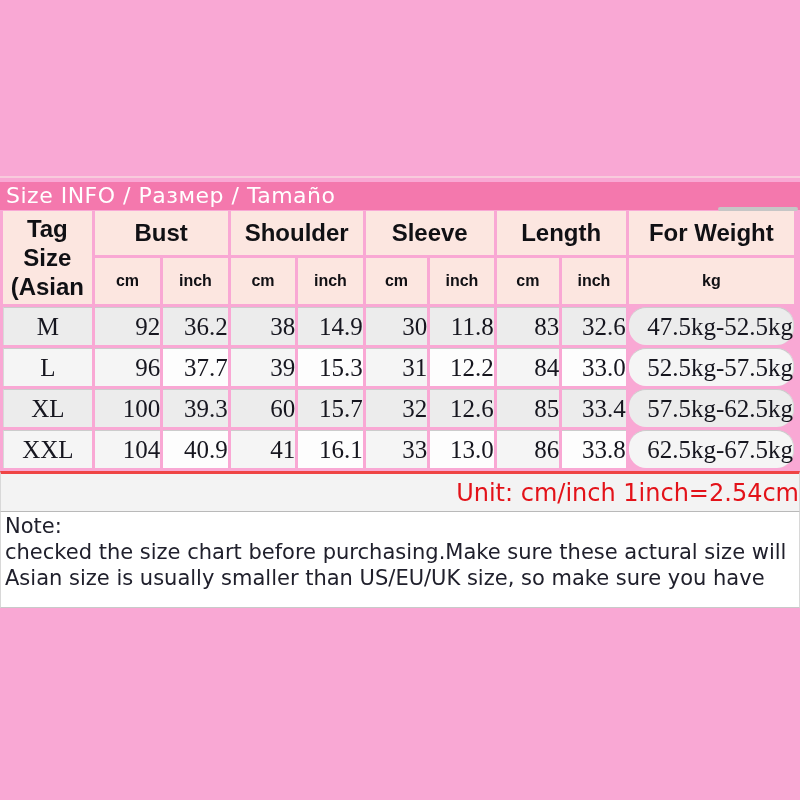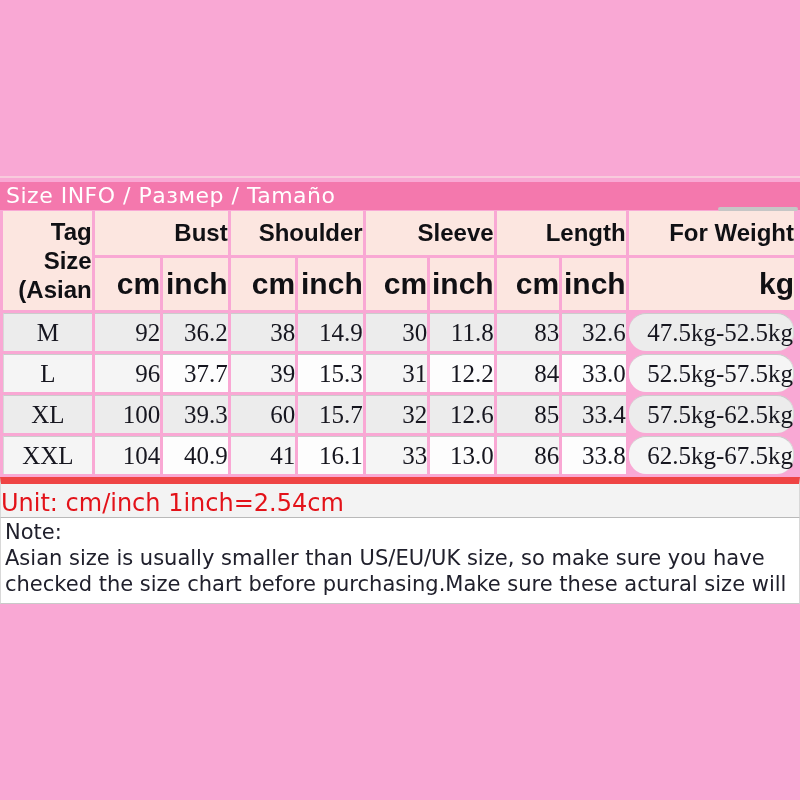--- a/index.html
+++ b/index.html
@@ -22,53 +22,53 @@
   }
 
   table.size-table {
     width:797px; table-layout:fixed;
     border-collapse:separate; border-spacing:3px;
     margin-top:-2px;
   }
   .size-table th {
     background:#fce6e0; color:#101014;
     font-family:"Liberation Sans", sans-serif;
-    font-weight:bold; text-align:right; vertical-align:middle;
+    font-weight:bold; text-align:center; vertical-align:middle;
   }
   .size-table thead tr.group-row th { height:44px; font-size:24px; }
-  .size-table thead tr.unit-row-h th { height:52px; font-size:30px; }
+  .size-table thead tr.unit-row-h th { height:46px; font-size:16px; }
   .size-table th.corner { font-size:24px; line-height:29px; }
 
   .size-table tbody td {
     height:38px; font-family:"Liberation Serif", serif;
     font-size:25px; color:#16161f;
     text-align:right; vertical-align:middle;
     border-top:1px solid #cccccc;
   }
   .size-table tbody td:first-child {
     text-align:center; padding-right:0; border-left:1px solid #d8d8d8;
   }
   .size-table tbody td:last-child { border-right:1px solid #d8d8d8;border-radius:17px; }
   .size-table tbody tr.shade-a td { background:#ececec; }
   .size-table tbody tr.shade-b td { background:#f5f5f5; }
   .size-table tbody tr.shade-b td.col-inch { background:#fdfdfd; }
 
   .unit-note {
     width:800px; height:40px; background:#f3f3f3;
-    border-top:7px solid #ef4444;
+    border-top:3px solid #ef4444;
     border-left:1px solid #d8d8d8; border-right:1px solid #d8d8d8;
-    color:#e31219; font-size:24px; line-height:38px; text-align:left;
+    color:#e31219; font-size:24px; line-height:38px; text-align:right;
     font-family:"DejaVu Sans", sans-serif;
   }
 
   .note-box {
     width:800px; background:#ffffff;
     border-top:1px solid #b9b9b9; border-bottom:1px solid #c9c9c9;
     border-left:1px solid #d8d8d8; border-right:1px solid #d8d8d8;
-    padding:1px 4px 6px 4px;
+    padding:1px 4px 16px 4px;
     color:#20202c; font-size:21px; line-height:26px;
     font-family:"DejaVu Sans", sans-serif;
   }
 </style>
 </head>
 <body>
 
 <div class="canvas">
   <div class="streak"></div>
   <div class="content">
@@ -166,18 +166,18 @@
           <td class="col-inch">33.8</td>
           <td>62.5kg-67.5kg</td>
         </tr>
       </tbody>
     </table>
 
     <div class="unit-note">Unit: cm/inch 1inch=2.54cm</div>
 
     <div class="note-box">
       <div>Note:</div>
+      <div>checked the size chart before purchasing.Make sure these actural size will</div>
       <div>Asian size is usually smaller than US/EU/UK size, so make sure you have</div>
-      <div>checked the size chart before purchasing.Make sure these actural size will</div>
     </div>
 
   </div>
 </div>
 
 </body></html>

